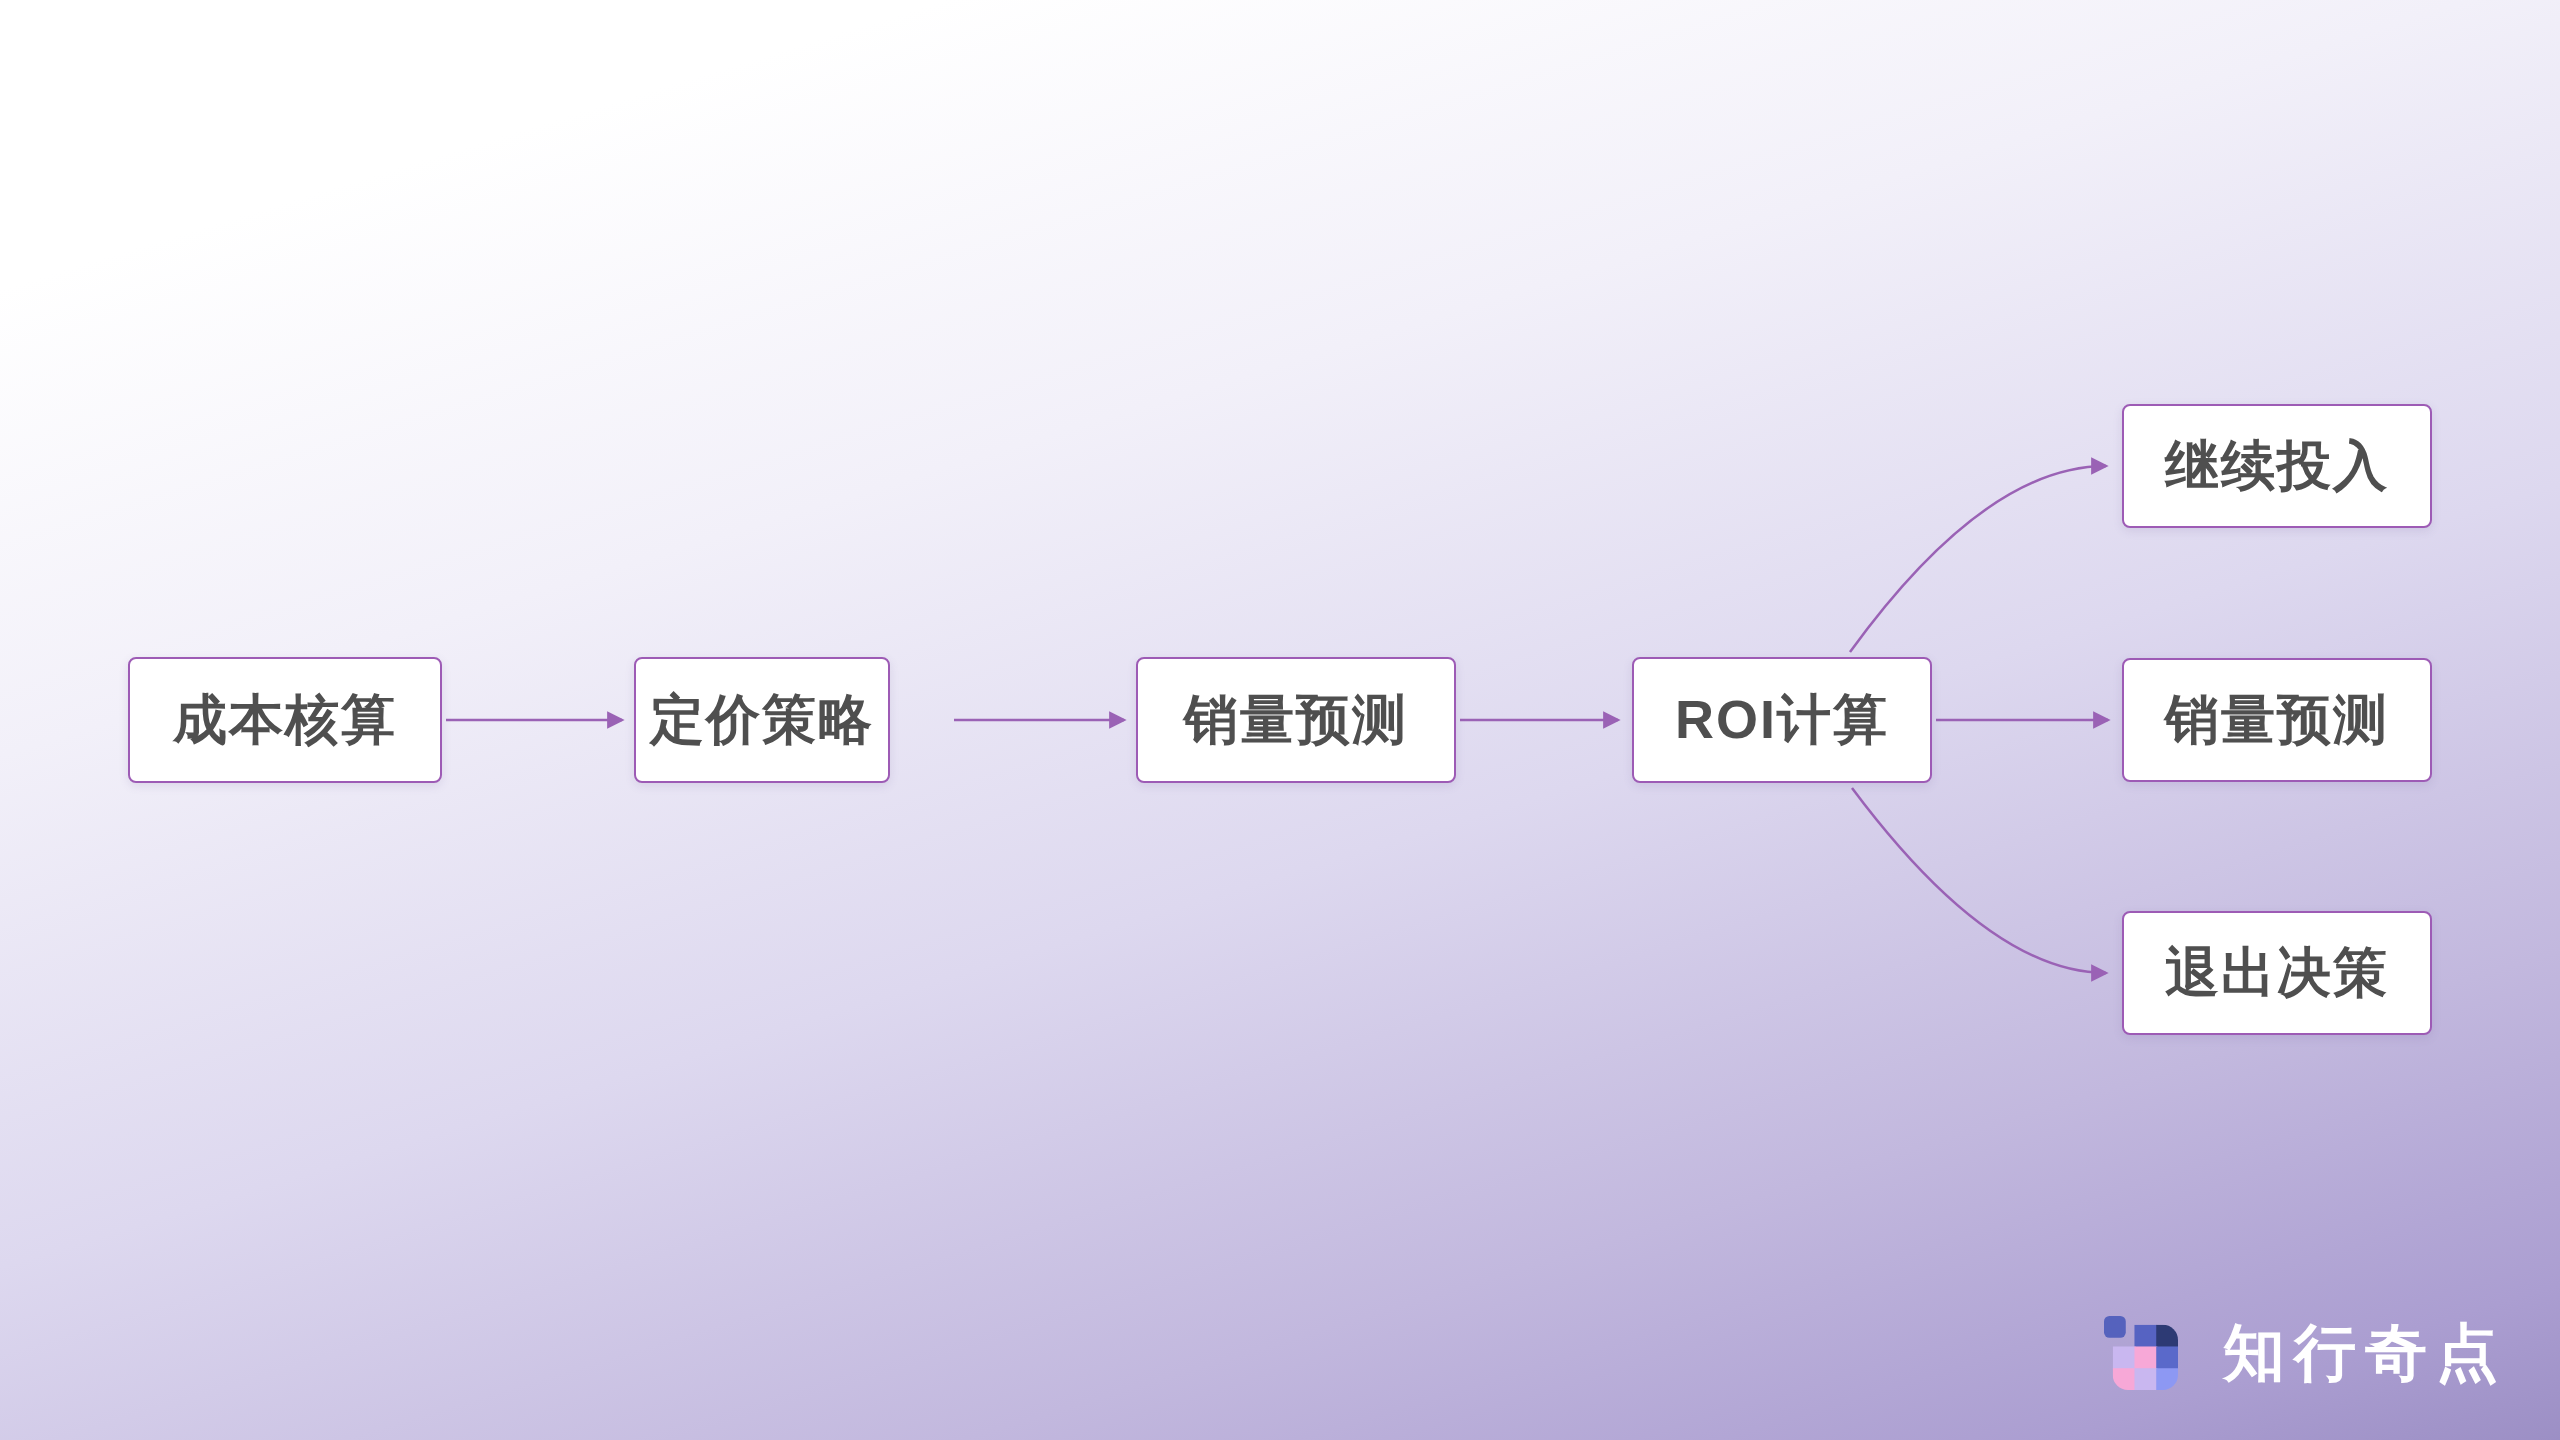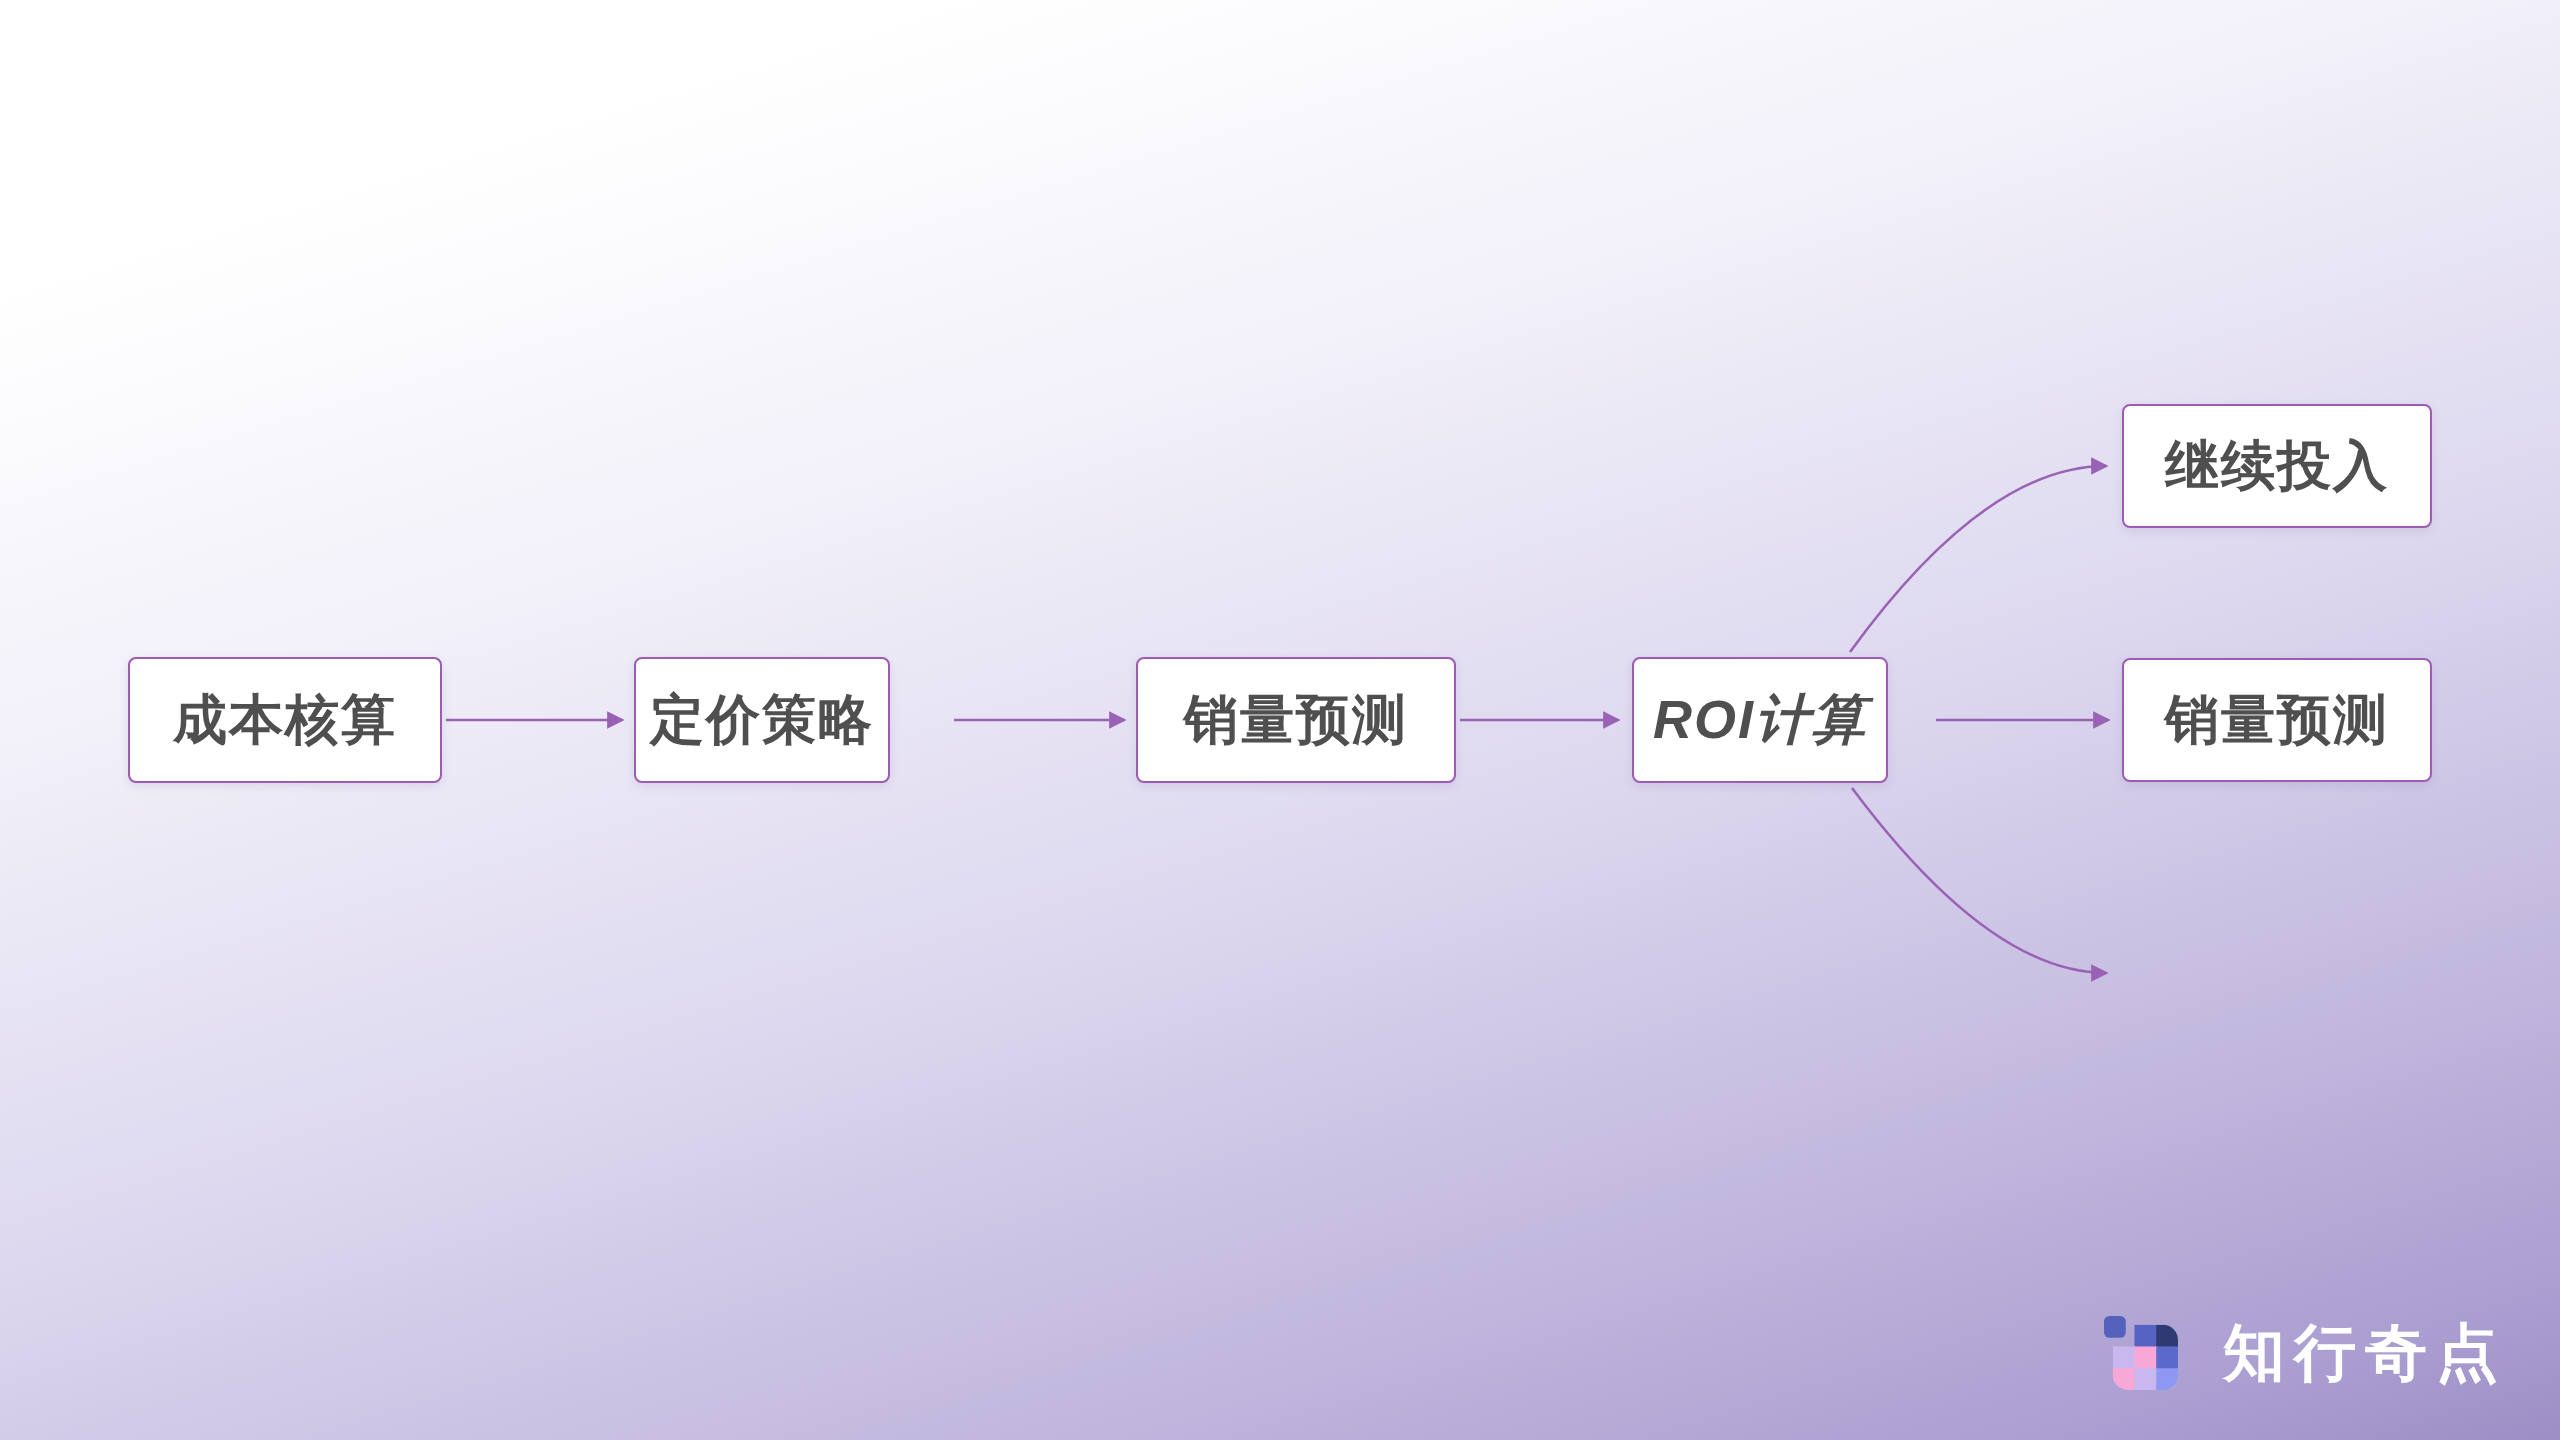--- a/index.html
+++ b/index.html
@@ -55,21 +55,21 @@
     font-size: 54px;
     font-weight: 700;
     color: var(--node-text);
     letter-spacing: 2px;
     white-space: nowrap;
   }
   
   .node.n-cost      { left: 128px;  top: 657px; width: 314px; height: 126px; }
   .node.n-pricing   { left: 634px;  top: 657px; width: 256px; height: 126px; }
   .node.n-forecast  { left: 1136px; top: 657px; width: 320px; height: 126px; }
-  .node.n-roi       { left: 1632px; top: 657px; width: 256px; height: 126px; font-style: italic; }
+  .node.n-roi       { left: 1632px; top: 657px; width: 300px; height: 126px; }
   
   .node.n-continue  { left: 2122px; top: 404px; width: 310px; height: 124px; }
   .node.n-adjust    { left: 2122px; top: 658px; width: 310px; height: 124px; }
   .node.n-exit      { left: 2122px; top: 911px; width: 310px; height: 124px; }
 
   .logo {
     position: absolute;
     left: 2104px;
     top: 1316px;
     display: flex;
@@ -120,20 +120,23 @@
   </div>
   <div class="node n-roi">
     <span class="node-label">ROI计算</span>
   </div>
   <div class="node n-continue">
     <span class="node-label">继续投入</span>
   </div>
   <div class="node n-adjust">
     <span class="node-label">销量预测</span>
   </div>
+  <div class="node n-exit">
+    <span class="node-label">退出决策</span>
+  </div>
 
   <div class="logo">
     <svg class="logo-icon" viewBox="0 0 34 34" xmlns="http://www.w3.org/2000/svg">
       <defs>
         <clipPath id="logoClip">
           <rect x="4" y="4" width="30" height="30" rx="7" ry="7"></rect>
         </clipPath>
       </defs>
 
       <rect x="0" y="0" width="10" height="10" rx="2.5" fill="#5562bd"></rect>

